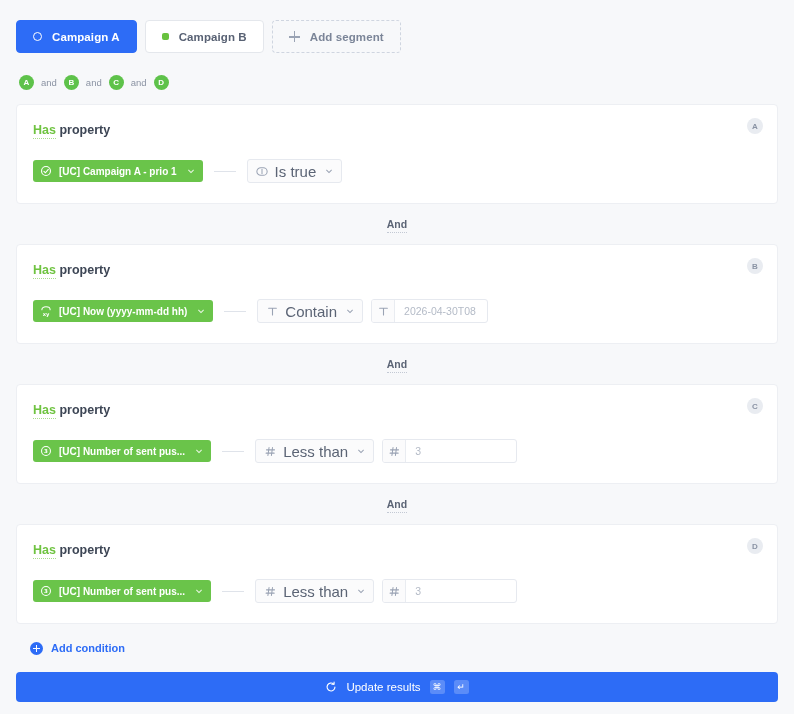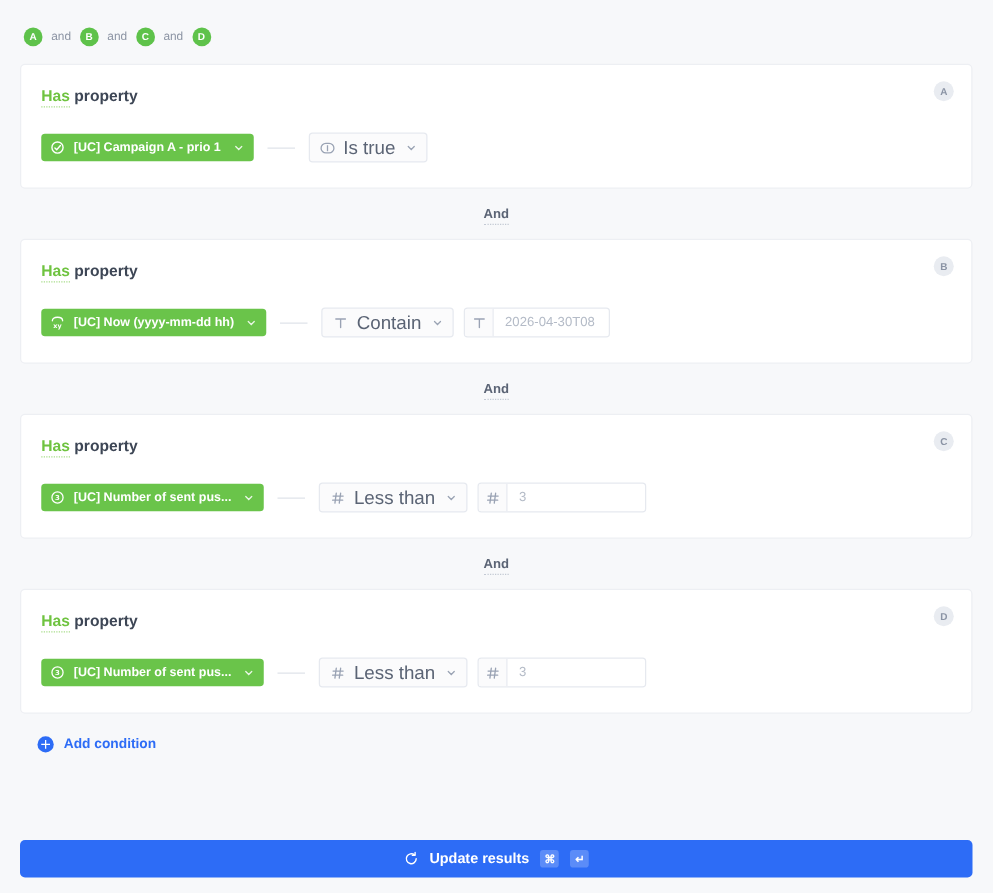--- a/index.html
+++ b/index.html
@@ -161,36 +161,50 @@
   .add-circle::before { left: 6px; top: 3.2px; width: 1.4px; height: 6.6px; }
   .add-circle::after { top: 5.8px; left: 3.2px; height: 1.4px; width: 6.6px; }
   .add-label { font-size: 11px; font-weight: bold; color: #2d6cf6; }
 
   
   .update-bar { position: absolute; left: 16px; right: 16px; bottom: 12px; }
   .update-btn {
     display: flex; align-items: center; justify-content: center; gap: 9px;
     height: 30px; width: 100%;
     background: #2d6cf6; border: none; border-radius: 4px;
-    color: #ffffff; font-size: 11.5px; font-weight: bold;
+    color: #ffffff; font-size: 11.5px; font-weight: normal;
     font-family: "Liberation Sans", sans-serif; cursor: pointer;
   }
   .kbd {
     display: inline-flex; align-items: center; justify-content: center;
     min-width: 15px; height: 14px; padding: 0 3px;
     background: #partial; background: rgba(255,255,255,0.22);
     border-radius: 2.5px; font-size: 9px; color: #ffffff;
   }
   .refresh-ico { display: inline-block; width: 12px; height: 12px; }
 </style>
 </head>
 <body>
 
 <div class="page">
 
+  <div class="tabbar">
+    <div class="tab active">
+      <span class="ring-icon"></span>
+      <span>Campaign A</span>
+    </div>
+    <div class="tab">
+      <span class="dot-icon"></span>
+      <span>Campaign B</span>
+    </div>
+    <div class="tab add">
+      <span class="plus-icon"></span>
+      <span>Add segment</span>
+    </div>
+  </div>
 
   <div class="headline-row">
     <div class="badge-seq">
       <span class="gbadge">A</span>
       <span class="seq-and">and</span>
       <span class="gbadge">B</span>
       <span class="seq-and">and</span>
       <span class="gbadge">C</span>
       <span class="seq-and">and</span>
       <span class="gbadge">D</span>

